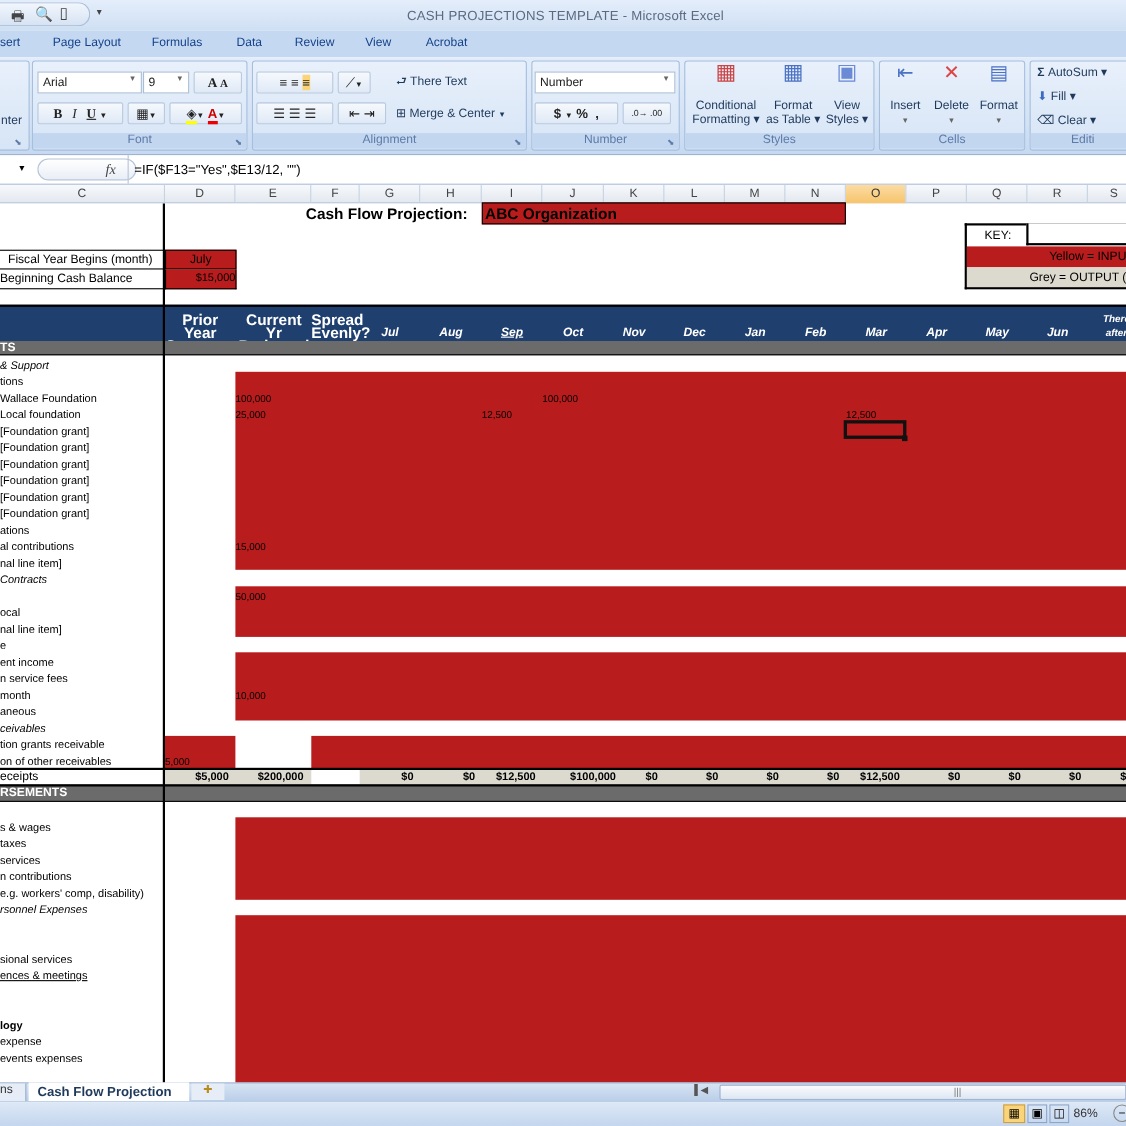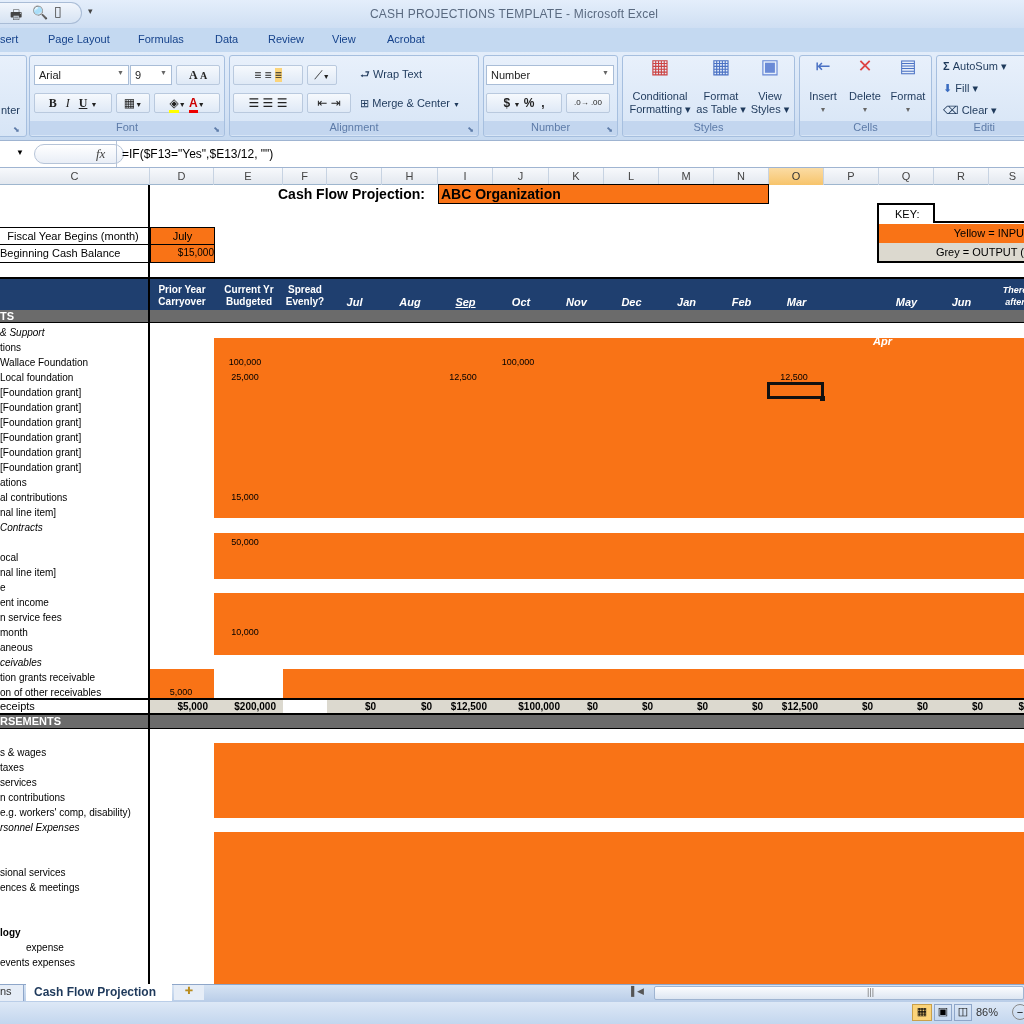--- a/index.html
+++ b/index.html
@@ -20,24 +20,24 @@
 #fbar{left:0;top:140px;width:1024px;height:28px;background:#fff;border-top:1px solid #9fb4d1;border-bottom:1px solid #9fb4d1}
 #namebox-btn{left:34px;top:144px;width:90px;height:20px;border:1px solid #b6c4d8;border-radius:10px;background:linear-gradient(#fff,#e9eef6)}
 #fx{left:96px;top:146px;font-style:italic;font-family:"Liberation Serif",serif;font-size:13px;color:#444}
 #formula{left:122px;top:147px;font-size:12px}
 #colhdr{left:0;top:168px;width:1024px;height:17px;background:linear-gradient(#f7f9fc,#e3e8ef);border-bottom:1px solid #9eb6ce}
 .ch{top:168px;height:17px;text-align:center;font-size:11px;color:#444;line-height:16px;border-right:1px solid #c7d3e2}
 .ch.sel{background:linear-gradient(#fbdca4,#f7c46b);color:#333}
 #grid{left:0;top:185px;width:1024px;height:800px;background:#fff}
 .vline{top:185px;width:2px;height:800px;background:#000}
 .lbl{left:0;font-size:10px;white-space:nowrap;height:15px;line-height:15px}
-.num{font-size:9px;text-align:center;height:15px;line-height:15px}
-.yel{background:#f97316}
+.num{font-size:9px;text-align:left;height:15px;line-height:15px}
+.yel{background:#b91c1c}
 .hdrband{left:0;top:277px;width:1024px;height:33px;background:#1f3f6f;border-top:2px solid #000}
-.hcol{color:#fff;font-weight:bold;font-size:10px;text-align:center;line-height:12px}
+.hcol{color:#fff;font-weight:bold;font-size:14px;text-align:center;line-height:12px}
 .hmon{color:#fff;font-weight:bold;font-style:italic;font-size:11px;text-align:center;top:296px}
 .greyband{left:0;height:13px;background:#6b6b6b;color:#fff;font-weight:bold;font-size:11px;line-height:13px;padding-left:0}
 .tot{font-size:10px;font-weight:bold;text-align:right;top:700px;height:13px;line-height:13px}
 #sheetbar{left:0;top:984px;width:1024px;height:18px;background:linear-gradient(#d6e3f3,#b9cde8);border-top:1px solid #8ea6c9}
 #statusbar{left:0;top:1002px;width:1024px;height:22px;background:linear-gradient(#dde8f6,#c3d6ee)}
 </style>
 </head>
 <body>
 
 <div id="titlebar" class="abs"></div>
@@ -77,21 +77,21 @@
     <span style="border-bottom:3px solid #e00;font-weight:bold;color:#c00">A</span><span style="font-size:7px">▼</span>
   </div>
   <div class="abs glabel">Font</div>
   <span class="abs" style="right:4px;bottom:2px;font-size:8px;color:#5d7ba8">⬊</span>
 </div>
 <div class="abs group" style="left:229px;width:250px">
   <div class="abs ico" style="left:3px;top:9px;width:70px">
     <span>≡</span>&nbsp;<span>≡</span>&nbsp;<span style="background:#fbd47a">≡</span>
   </div>
   <div class="abs ico" style="left:77px;top:9px;width:30px"><span>⟋</span><span style="font-size:7px">▼</span></div>
-  <div class="abs rbtn" style="left:130px;top:12px"><span>⮐</span> <span>Wrap Text</span></div>
+  <div class="abs rbtn" style="left:130px;top:12px"><span>⮐</span> <span>There Text</span></div>
   <div class="abs ico" style="left:3px;top:37px;width:70px">
     <span>☰</span>&nbsp;<span>☰</span>&nbsp;<span>☰</span>
   </div>
   <div class="abs ico" style="left:77px;top:37px;width:44px"><span>⇤</span> <span>⇥</span></div>
   <div class="abs rbtn" style="left:130px;top:41px"><span>⊞</span> <span>Merge &amp; Center</span> <span style="font-size:7px">▼</span></div>
   <div class="abs glabel">Alignment</div>
   <span class="abs" style="right:4px;bottom:2px;font-size:8px;color:#5d7ba8">⬊</span>
 </div>
 <div class="abs group" style="left:483px;width:135px">
   <div class="abs field" style="left:2px;top:9px;width:128px"><span>Number</span><span style="float:right;font-size:7px;color:#666">▼</span></div>
@@ -211,21 +211,21 @@
 <div id="months">
     <div class="abs hmon" style="left: 327px; width: 55px;">Jul</div>
     <div class="abs hmon" style="left: 382px; width: 56px;">Aug</div>
     <div class="abs hmon" style="left: 438px; width: 55px; text-decoration: underline;">Sep</div>
     <div class="abs hmon" style="left: 493px; width: 56px;">Oct</div>
     <div class="abs hmon" style="left: 549px; width: 55px;">Nov</div>
     <div class="abs hmon" style="left: 604px; width: 55px;">Dec</div>
     <div class="abs hmon" style="left: 659px; width: 55px;">Jan</div>
     <div class="abs hmon" style="left: 714px; width: 55px;">Feb</div>
     <div class="abs hmon" style="left: 769px; width: 55px;">Mar</div>
-    <div class="abs hmon" style="left: 855px; width: 55px; margin-top: 39px;">Apr</div>
+    <div class="abs hmon" style="left: 824px; width: 55px;">Apr</div>
     <div class="abs hmon" style="left: 879px; width: 55px;">May</div>
     <div class="abs hmon" style="left: 934px; width: 55px;">Jun</div>
   </div>
 <div class="abs hcol" style="left:990px;top:284px;width:50px;font-style:italic;font-size:9px">
     <div>There</div>
     <div>after</div>
   </div>
 
 <div class="abs greyband" style="top:310px;width:1024px;border-bottom:1px solid #000"><span>TS</span></div>
 
@@ -294,25 +294,25 @@
     <div class="abs lbl" style="top: 730px;"></div>
     <div class="abs lbl" style="top: 745px;">s &amp; wages</div>
     <div class="abs lbl" style="top: 760px;">taxes</div>
     <div class="abs lbl" style="top: 775px;"> services</div>
     <div class="abs lbl" style="top: 790px;">n contributions</div>
     <div class="abs lbl" style="top: 805px;">e.g. workers' comp, disability)</div>
     <div class="abs lbl" style="top: 820px; font-style: italic;">rsonnel Expenses</div>
     <div class="abs lbl" style="top: 835px;"></div>
     <div class="abs lbl" style="top: 850px;"></div>
     <div class="abs lbl" style="top: 865px;">sional services</div>
-    <div class="abs lbl" style="top: 880px;">ences &amp; meetings</div>
+    <div class="abs lbl" style="top: 880px; text-decoration: underline;">ences &amp; meetings</div>
     <div class="abs lbl" style="top: 895px;"></div>
     <div class="abs lbl" style="top: 910px;"></div>
     <div class="abs lbl" style="top: 925px; font-weight: bold;">logy</div>
-    <div class="abs lbl" style="top: 940px; padding-left: 26px;"> expense</div>
+    <div class="abs lbl" style="top: 940px;"> expense</div>
     <div class="abs lbl" style="top: 955px;"> events expenses</div>
   </div>
 
 <div class="abs vline" style="left:148px"></div>
 
 <div class="abs" style="left:767px;top:382px;width:57px;height:17px;border:3px solid #111"></div>
 <div class="abs" style="left:820px;top:396px;width:5px;height:5px;background:#111"></div>
 
 <div id="sheetbar" class="abs"></div>
 <div class="abs" style="left:0;top:985px;width:24px;height:16px;background:#e6edf7;border-right:1px solid #8ea6c9;font-size:11px;color:#333">ns</div>

